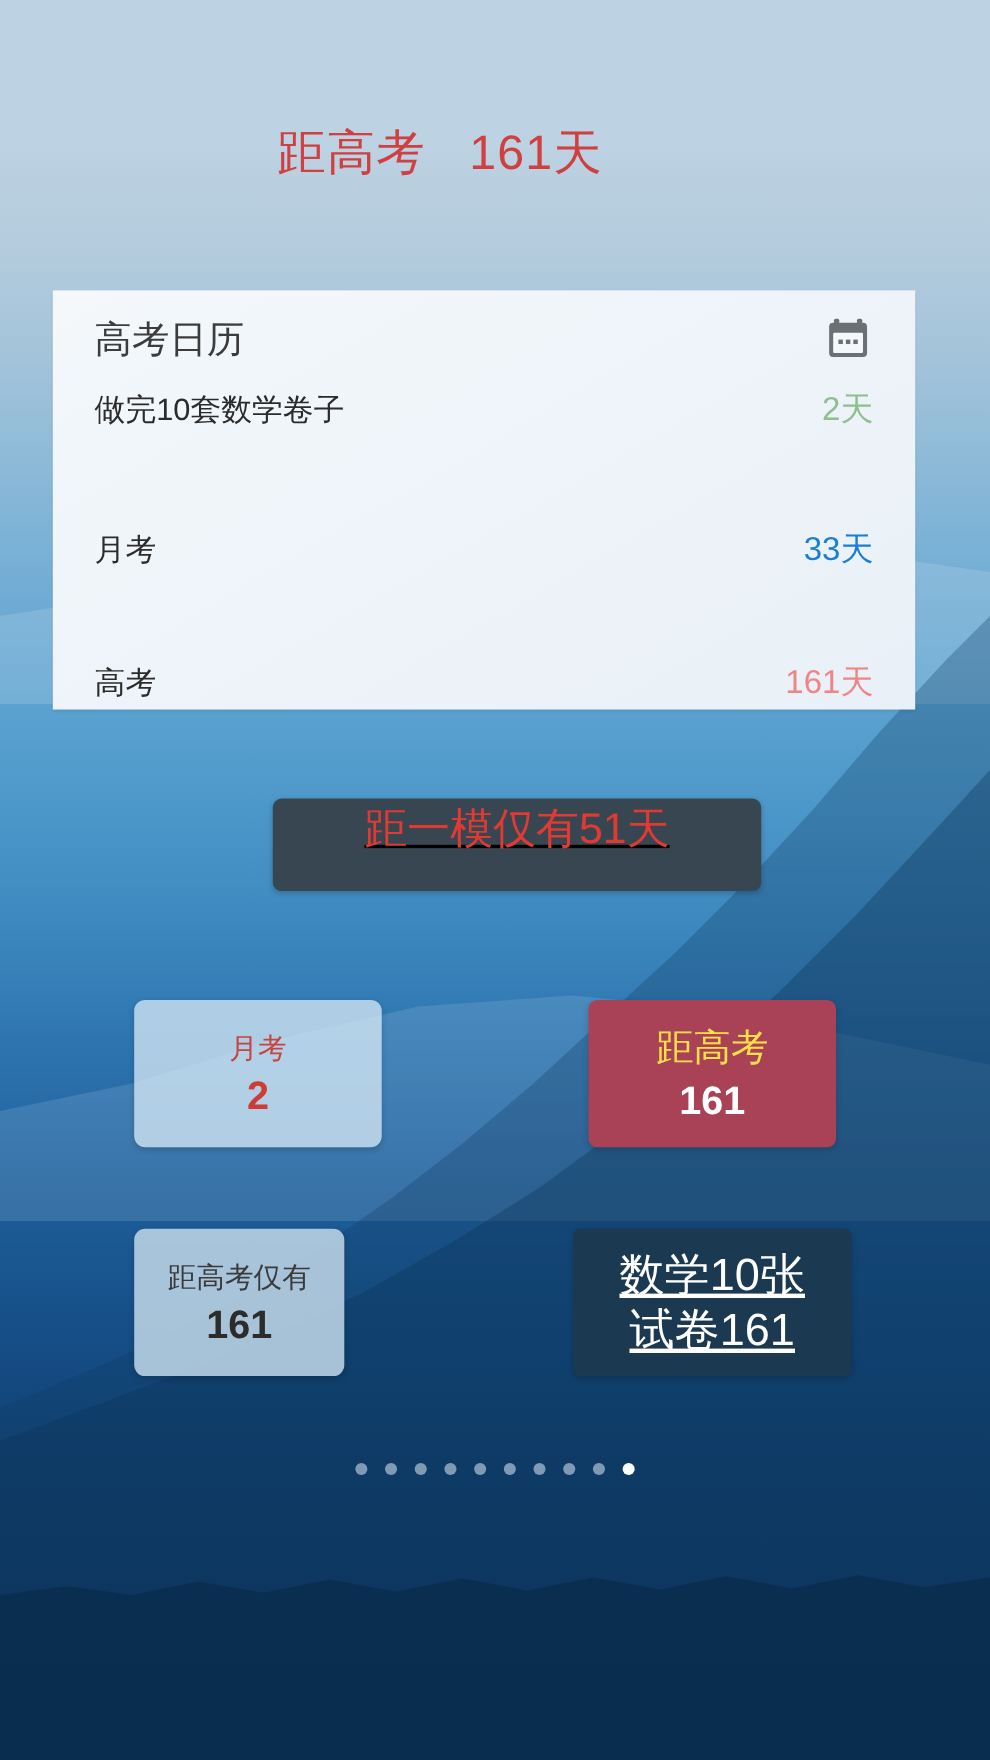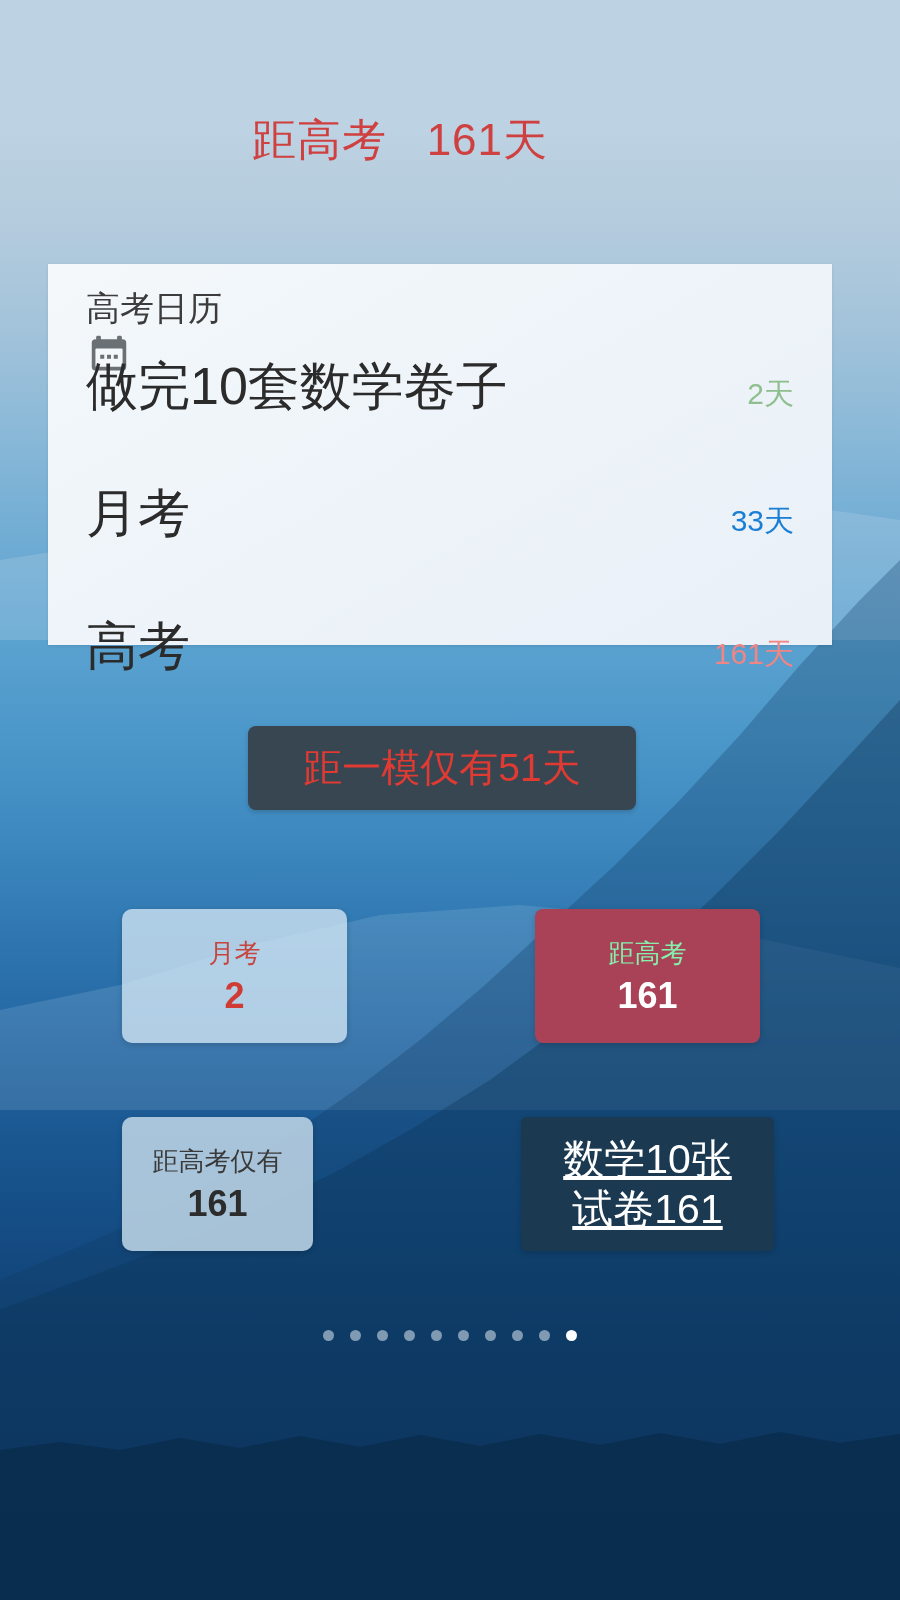--- a/index.html
+++ b/index.html
@@ -49,43 +49,44 @@
 
   
   #cal-card{
     position:absolute; left:48px; top:264px;
     width:784px; height:381px;
     background:linear-gradient(150deg,#f4f8fb 0%,#eef4f9 45%,#e9f0f7 100%);
     box-shadow:0 1px 3px rgba(0,0,0,.10);
   }
   .card-head{
     position:absolute; left:38px; top:22px; right:38px;
-    display:flex; align-items:flex-start; justify-content:space-between;flex-direction:column;
+    display:flex; align-items:flex-start; justify-content:space-between;
   }
   .card-title{ font-size:34px; color:#3c3c3c; }
   .cal-ico{ width:46px; height:44px; }
 
   .cal-row{
     position:absolute; left:38px; right:38px;
     display:flex; align-items:baseline; justify-content:space-between;
   }
-  .cal-row .name{ font-size:52px; color:#2b2b2b; }
+  .cal-row .name{ font-size:28px; color:#2b2b2b; }
   .cal-row .days{ font-size:30px; }
   #row-task{ top:88px; }
   #row-month{ top:215px; }
-  #row-gaokao{ top:348px;gap:33px; }
+  #row-gaokao{ top:336px;gap:33px; }
 
   
   #banner{
     position:absolute; left:248px; top:726px;
-    width:388px; height:84px;
+    width:444px; height:84px;
     background:#374651;
     border-radius:8px;
-    display:flex; align-items:center; justify-content:center;
+    display:flex; align-items:flex-start; justify-content:center;
     box-shadow:0 2px 5px rgba(0,0,0,.18);
+    text-decoration:underline;
   }
   #banner span{ font-size:39px; color:#e03a33; letter-spacing:0px; }
 
   
   .tile{
     position:absolute;
     display:flex; flex-direction:column;
     align-items:center; justify-content:center;
     text-align:center;
     box-shadow:0 2px 6px rgba(0,0,0,.16);
@@ -99,21 +100,21 @@
     border-radius:10px;
   }
   #tile-yuekao .t-label{ font-size:26px; color:#c6453f; margin-bottom:4px; }
   #tile-yuekao .t-value{ font-size:36px; color:#cf3b35; }
 
   #tile-gaokao{
     left:535px; top:909px; width:225px; height:134px;
     background:#a94256;
     border-radius:8px;
   }
-  #tile-gaokao .t-label{ font-size:26px; color:#86efac; margin-bottom:4px; }
+  #tile-gaokao .t-label{ font-size:34px; color:#fde047; margin-bottom:4px; }
   #tile-gaokao .t-value{ font-size:36px; color:#ffffff; }
 
   #tile-only{
     left:122px; top:1117px; width:191px; height:134px;
     background:rgba(184,208,226,.90);
     border-radius:10px;
   }
   #tile-only .t-label{ font-size:26px; color:#3a3a3a; margin-bottom:4px; }
   #tile-only .t-value{ font-size:36px; color:#2c2c2c; }
 

